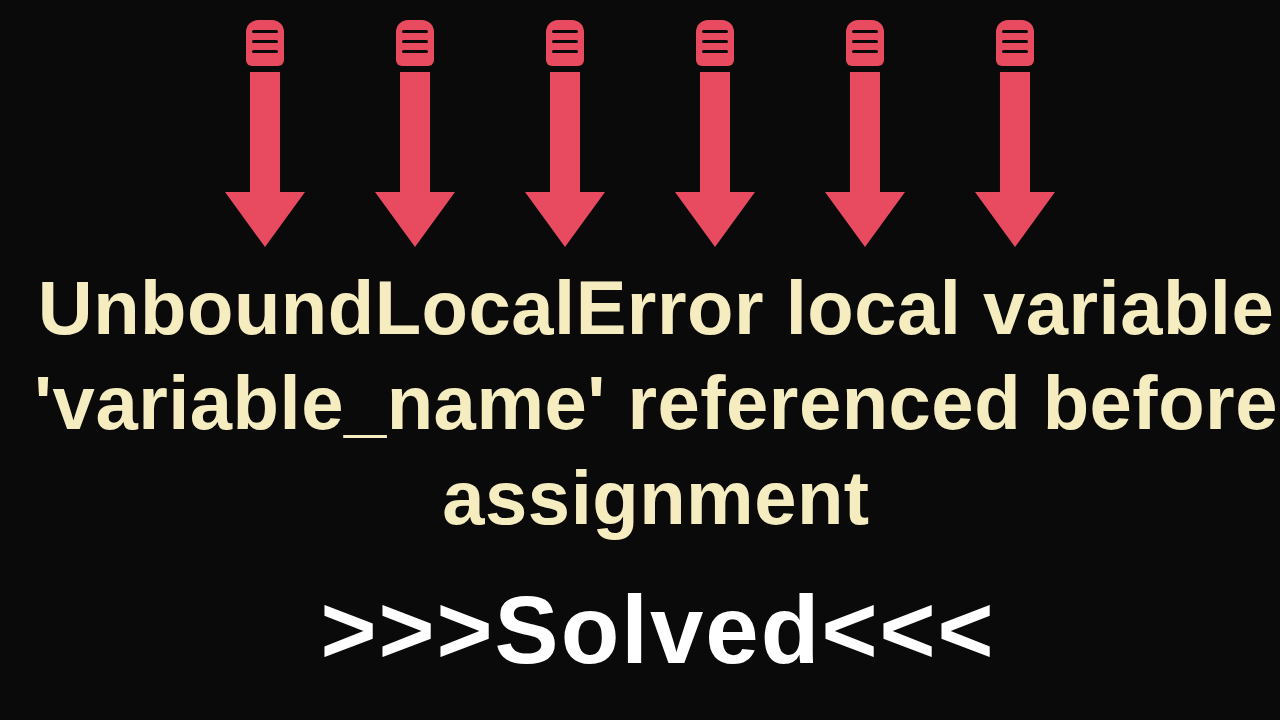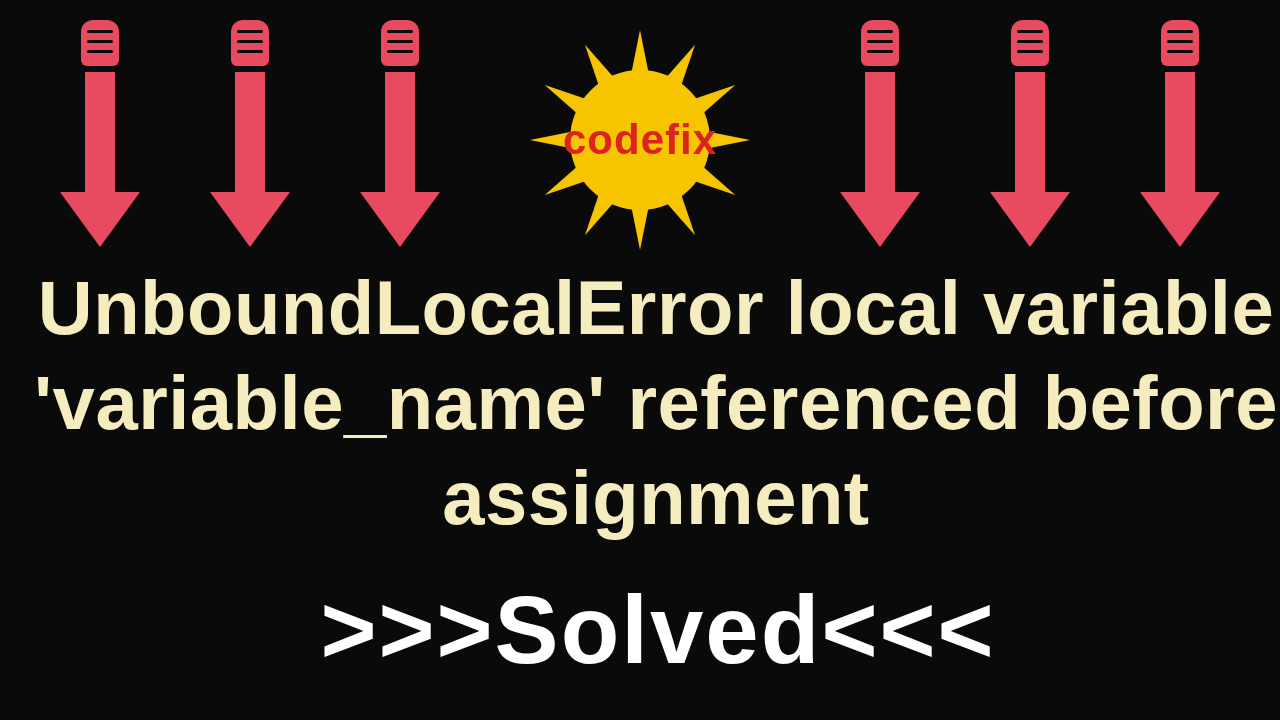--- a/index.html
+++ b/index.html
@@ -149,38 +149,20 @@
         <div class="arrow-shaft"></div>
         <div class="arrow-head"></div>
     </div>
     <div class="arrow">
       <div class="arrow-cap"></div>
         <div class="arrow-shaft"></div>
         <div class="arrow-head"></div>
     </div>
   </div>
 
-  <div class="starburst-wrap">
-    <div class="starburst">
-      <div class="core"></div>
-      <div class="spike" style="transform: translate(-50%,-100%) rotate(0deg);"></div>
-      <div class="spike" style="transform: translate(-50%,-100%) rotate(30deg);"></div>
-      <div class="spike" style="transform: translate(-50%,-100%) rotate(60deg);"></div>
-      <div class="spike" style="transform: translate(-50%,-100%) rotate(90deg);"></div>
-      <div class="spike" style="transform: translate(-50%,-100%) rotate(120deg);"></div>
-      <div class="spike" style="transform: translate(-50%,-100%) rotate(150deg);"></div>
-      <div class="spike" style="transform: translate(-50%,-100%) rotate(180deg);"></div>
-      <div class="spike" style="transform: translate(-50%,-100%) rotate(210deg);"></div>
-      <div class="spike" style="transform: translate(-50%,-100%) rotate(240deg);"></div>
-      <div class="spike" style="transform: translate(-50%,-100%) rotate(270deg);"></div>
-      <div class="spike" style="transform: translate(-50%,-100%) rotate(300deg);"></div>
-      <div class="spike" style="transform: translate(-50%,-100%) rotate(330deg);"></div>
-      <span class="starburst-label">codefix</span>
-    </div>
-  </div>
 
   <div class="arrow-group-right">
     <div class="arrow">
       <div class="arrow-cap"></div>
         <div class="arrow-shaft"></div>
         <div class="arrow-head"></div>
     </div>
     <div class="arrow">
       <div class="arrow-cap"></div>
         <div class="arrow-shaft"></div>

